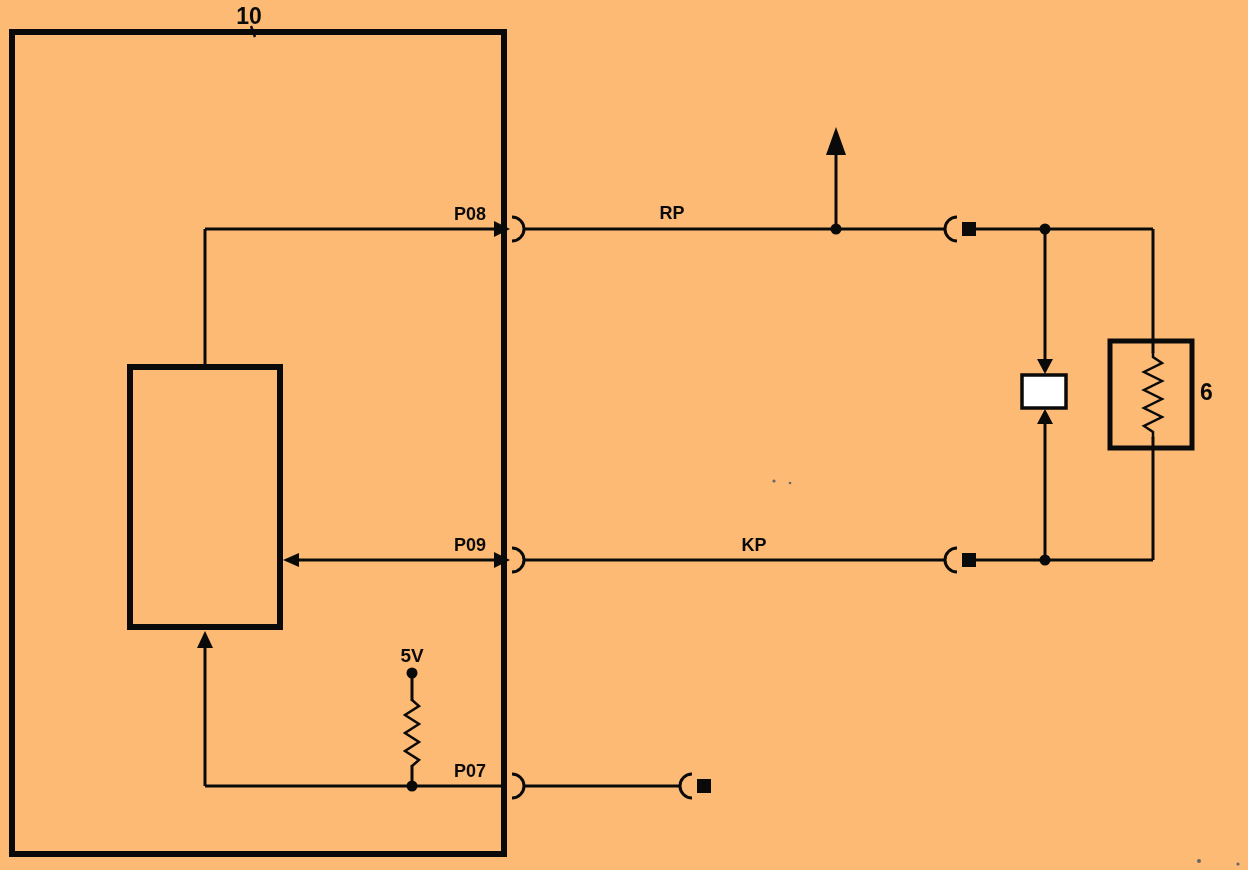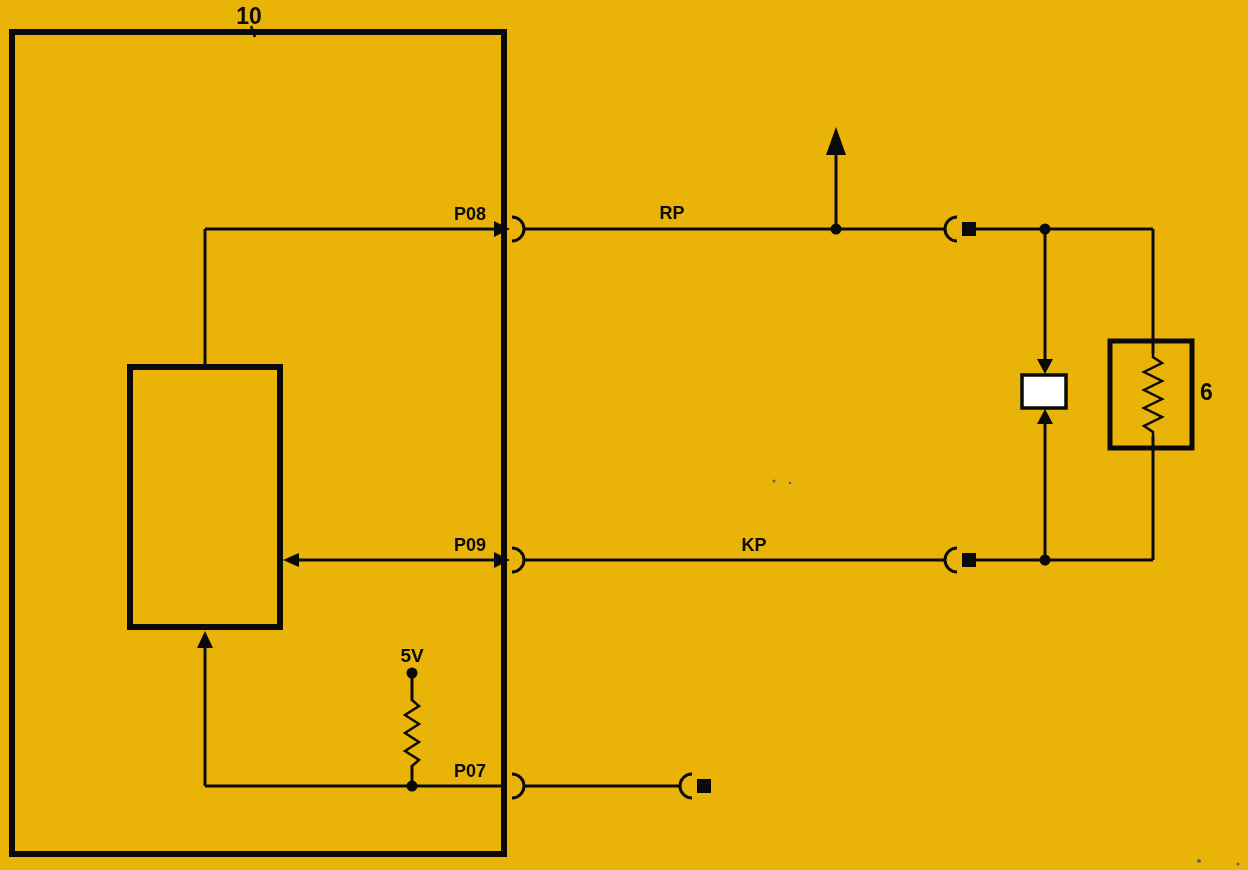--- a/index.html
+++ b/index.html
@@ -4,21 +4,21 @@
 <style>
   html, body {
     margin: 0;
     padding: 0;
     background: #ffffff;
   }
   .stage {
     position: relative;
     width: 1248px;
     height: 870px;
-    background: #eab308;
+    background: #fdba74;
     font-family: "Liberation Sans", sans-serif;
     overflow: hidden;
   }
   svg { display: block; }
   .lbl {
     font-family: "Liberation Sans", sans-serif;
     font-weight: 700;
     fill: #0a0a0a;
   }
   .lbl-pin   { font-size: 18px; }

